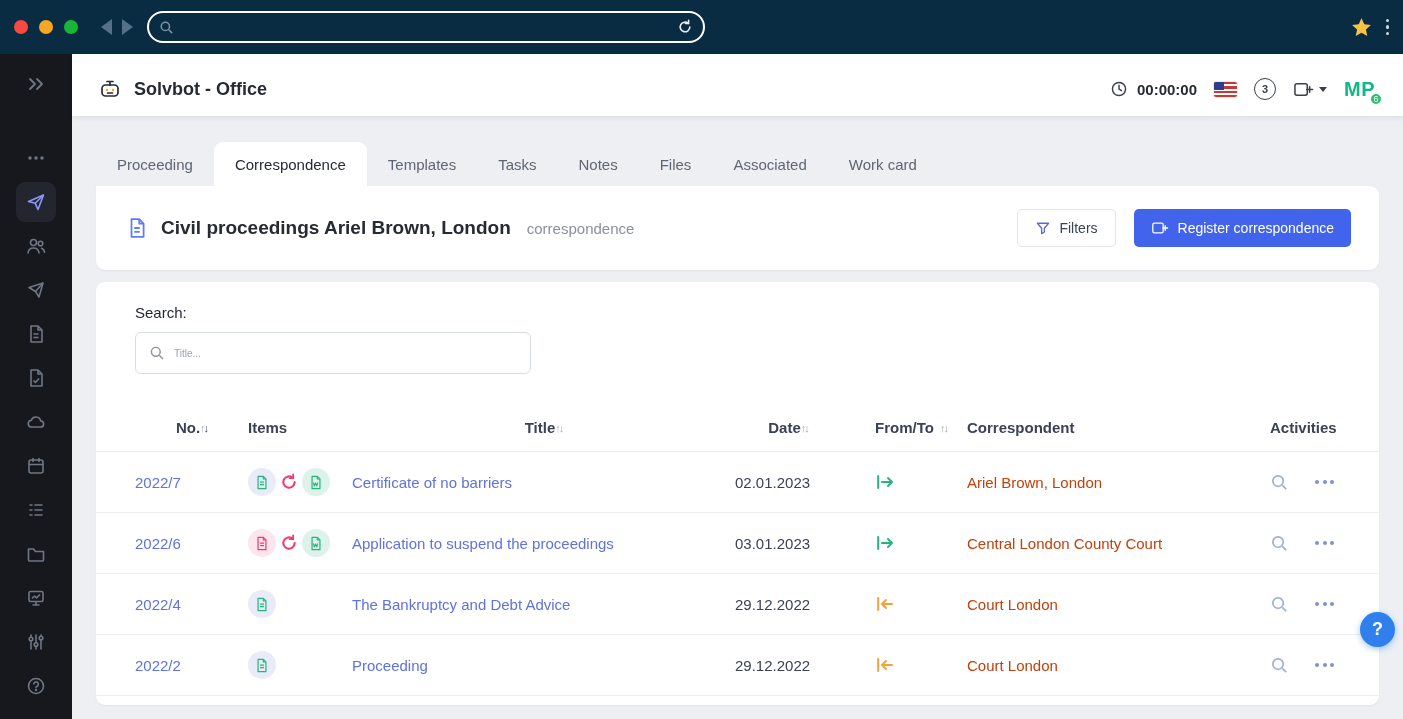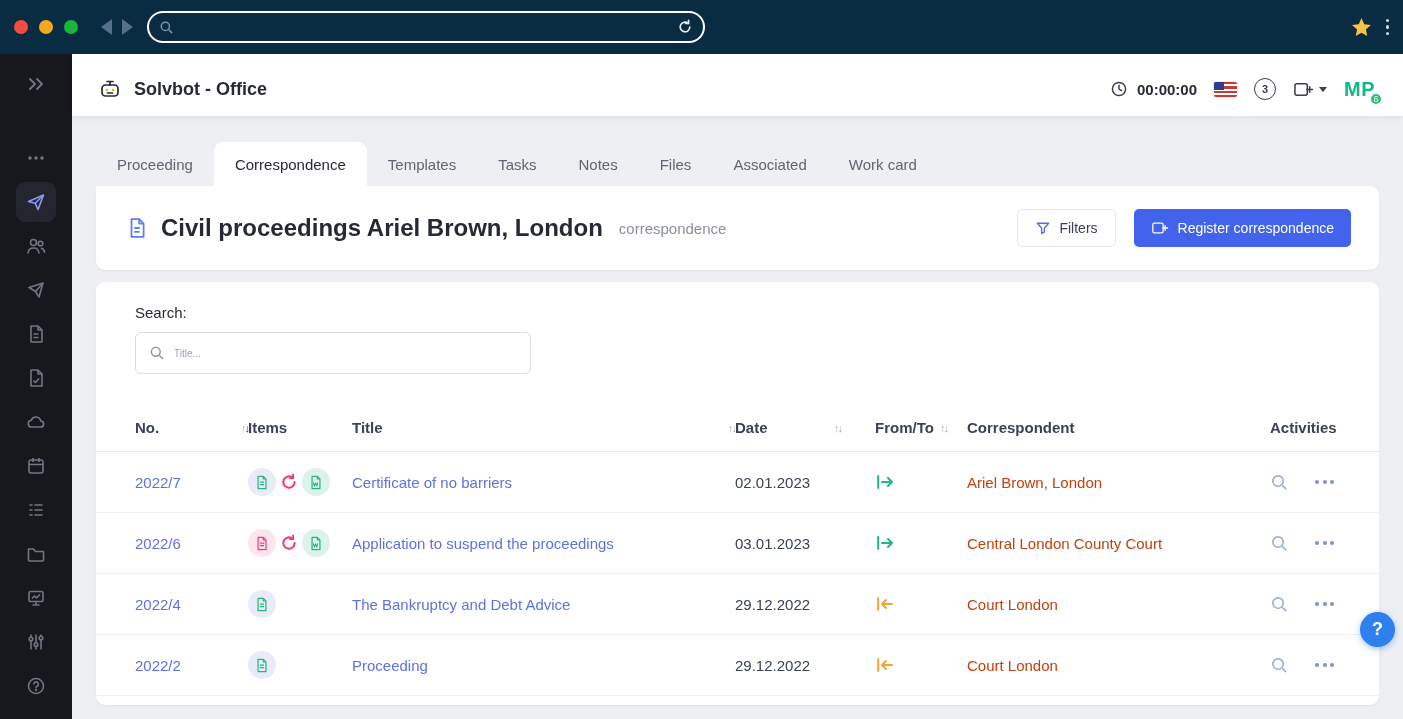--- a/index.html
+++ b/index.html
@@ -45,37 +45,37 @@
 
   
   .tabs { display:flex; margin:26px 24px 0; height:44px; align-items:stretch; }
   .tab { padding:0 21px; display:flex; align-items:center; font-size:15px; color:#5f6673; cursor:pointer; border-radius:9px 9px 0 0; }
   .tab.active { background:#fff; color:#262a33; font-weight:500; }
 
   
   .card { background:#fff; border-radius:9px; margin:0 24px; box-shadow:0 1px 2px rgba(16,24,40,.05); }
   .titlecard { height:84px; display:flex; align-items:center; justify-content:space-between; padding:0 28px 0 30px; border-top-left-radius:0; }
   .titlecard .tleft { display:flex; align-items:center; gap:13px; }
-  .casetitle { font-size:24px; font-weight:700; color:#262a33; }
+  .casetitle { font-size:19px; font-weight:700; color:#262a33; }
   .casesub { font-size:15px; color:#8a8f9c; margin-left:3px; }
   .tright { display:flex; align-items:center; gap:18px; }
   .btn-filters { display:flex; align-items:center; gap:8px; background:#fff; border:1px solid #e4e7ed; border-radius:5px; padding:10px 17px; font-size:14px; color:#3b4256; cursor:pointer; font-family:inherit; }
   .btn-register { display:flex; align-items:center; gap:9px; background:#4263eb; border:none; border-radius:5px; padding:11px 17px; font-size:14px; color:#fff; cursor:pointer; font-family:inherit; }
 
   .maincard { margin-top:12px; flex:1; padding-top:22px; overflow:hidden; }
   .searchlabel { margin-left:39px; font-size:15px; color:#262a33; }
   .searchbox { margin:11px 0 0 39px; width:396px; height:42px; border:1px solid #d8dce3; border-radius:6px; display:flex; align-items:center; padding:0 13px; }
   .searchbox input { flex:1; border:none; outline:none; font-size:10px; color:#3b4256; margin-left:9px; font-family:"Liberation Sans",sans-serif; }
   .searchbox input::placeholder { color:#9aa1ad; }
 
   
   .thead, .trow { display:grid; grid-template-columns:113px 104px 383px 140px 92px 292px 1fr; align-items:center; padding-left:39px; }
   .thead { margin-top:30px; height:48px; border-bottom:1px solid #e8ebef; font-size:15px; font-weight:700; color:#3b4256; }
   .hcell { display:flex; align-items:center; }
-  .hcell.spread { justify-content:space-between; }
+  .hcell.spread { justify-content:center; }
   .sort { font-size:11px; color:#a6aebc; letter-spacing:-2px; cursor:pointer; white-space:nowrap; }
   .sort .dark { color:#3b4256; font-weight:700; }
   .trow { height:61px; border-bottom:1px solid #eef0f3; font-size:15px; }
   .trow a { text-decoration:none; cursor:pointer; }
   .no-link { color:#5f72de; }
   .title-link { color:#5f72de; }
   .corr-link { color:#c2410c; }
   .datecell { color:#3b4256; }
   .chips { display:flex; align-items:center; }
   .chip { width:28px; height:28px; border-radius:50%; display:flex; align-items:center; justify-content:center; cursor:pointer; margin-right:-1px; }

